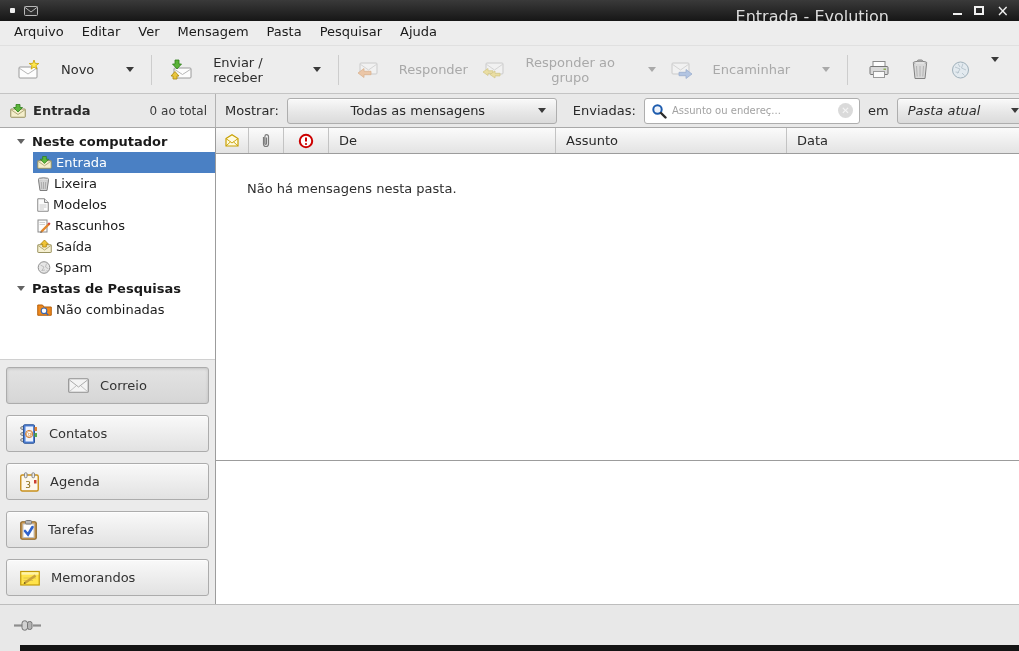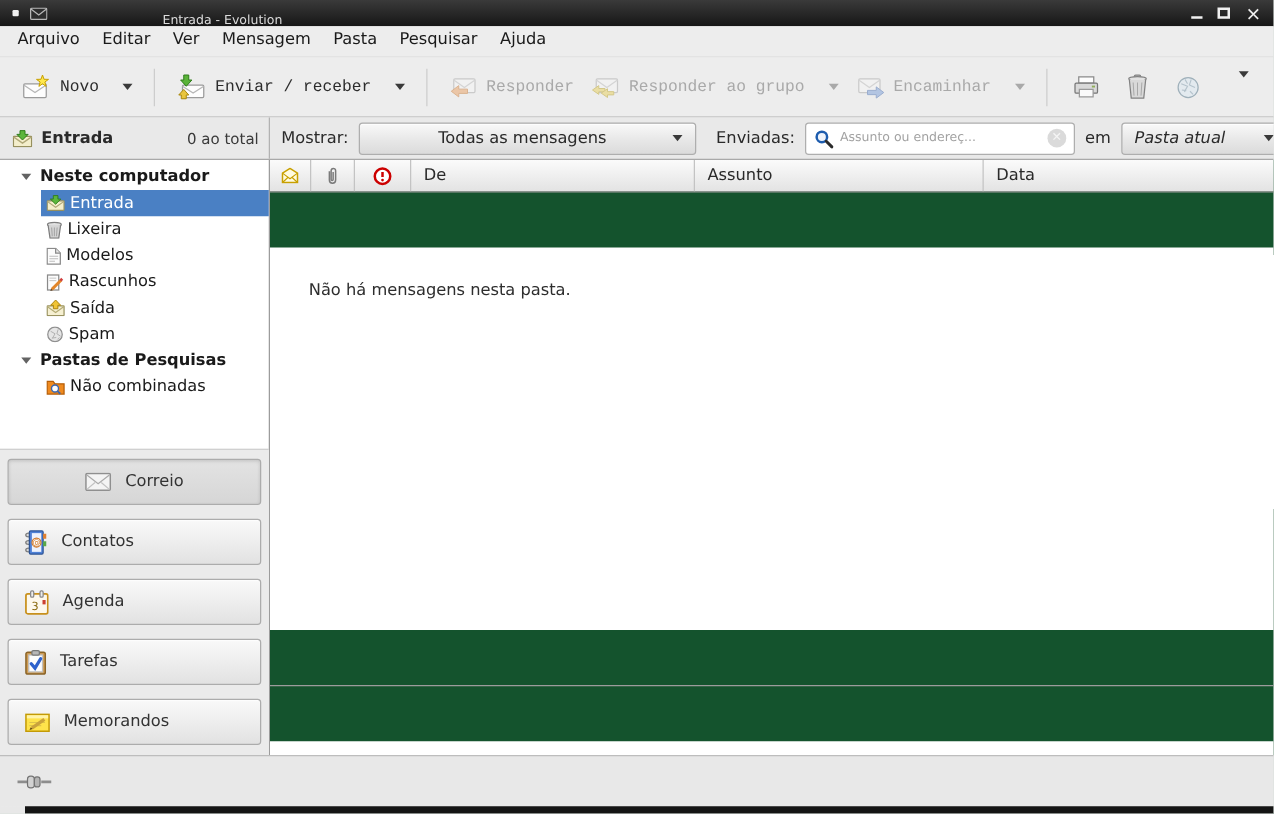--- a/index.html
+++ b/index.html
@@ -4,33 +4,33 @@
 <style>
   * { box-sizing: border-box; margin: 0; padding: 0; }
   html,body { width:1019px; height:651px; }
   body { font-family:"DejaVu Sans","Liberation Sans",sans-serif; font-size:13px; color:#2a2a2a; }
   .window { width:1019px; height:651px; display:flex; flex-direction:column; background:#ededed; overflow:hidden; }
 
   
   .titlebar { height:21px; flex:0 0 21px; background:linear-gradient(#3a3a3a,#161616); display:flex; align-items:center; color:#e6e6e6; }
   .tb-left { display:flex; align-items:center; gap:9px; padding-left:10px; width:130px; }
   .tb-dot { width:5px; height:5px; background:#f0f0f0; border-radius:1px; }
-  .tb-title { flex:1; text-align:left; font-size:10px; color:#dcdcdc;margin-top:12px; }
+  .tb-title { flex:1; text-align:right; font-size:16px; color:#dcdcdc;margin-top:12px; }
   .tb-controls { width:130px; display:flex; justify-content:flex-end; align-items:center; gap:12px; padding-right:10px; }
   .wc-min { width:9px; height:2px; background:#f0f0f0; margin-top:7px; }
   .wc-max { width:10px; height:9px; border:2px solid #f0f0f0; }
   .wc-close { font-size:15px; line-height:10px; color:#f0f0f0; }
 
   
   .menubar { height:25px; flex:0 0 25px; background:#ededed; border-bottom:1px solid #e0e0e0; display:flex; align-items:flex-start; padding-left:5px; color:#1a1a1a; }
   .menu-item { padding:3px 9px; }
 
   
   .toolbar { height:48px; flex:0 0 48px; background:#ededed; border-bottom:1px solid #c4c4c4; display:flex; align-items:center; padding:0 10px; color:#2c2c2c; }
-  .tbtn { display:flex; align-items:center; gap:7px; padding:6px 7px; border-radius:3px;font-family:Liberation Mono, monospace; }
+  .tbtn { display:flex; align-items:center; gap:20px; padding:6px 7px; border-radius:3px; }
   .tbtn.icon-only { padding:6px 9px; }
   .arr { width:0; height:0; border-left:4px solid transparent; border-right:4px solid transparent; border-top:5px solid #3a3a3a; }
   .arr.gray { border-top-color:#a9a9a9; }
   .arrgap { margin-left:12px; }
   .tsep { width:1px; height:30px; background:#cdcdcd; margin:0 10px; }
   .disabled-label { color:#a9a9a9;text-align:center; }
   .dim svg { opacity:.5; }
   .overflow { margin-left:auto; padding:6px 10px; }
 
   
@@ -57,21 +57,21 @@
   .tree { flex:1; padding-top:3px; color:#1a1a1a; }
   .trow { height:21px; display:flex; align-items:center; gap:4px; }
   .trow.group { font-weight:bold; padding-left:17px; gap:7px; }
   .tri { width:0; height:0; border-left:4px solid transparent; border-right:4px solid transparent; border-top:5px solid #636363; }
   .trow.child { padding-left:37px; }
   .trow.selected { background:linear-gradient(90deg,#ffffff 0 33px,#4a80c4 33px 100%); color:#ffffff; }
   .switcher { background:#ebebeb; border-top:1px solid #d0d0d0; padding:7px 6px 8px 6px; display:flex; flex-direction:column; gap:11px; }
   .sbtn { height:37px; border:1px solid #acacac; border-radius:3px; background:linear-gradient(#f9f9f9,#e2e2e2); box-shadow:inset 0 1px 0 rgba(255,255,255,.7); display:flex; align-items:center; gap:11px; padding:0 13px; color:#333; }
   .sbtn.active { background:linear-gradient(#e3e3e3,#d6d6d6); box-shadow:inset 0 1px 3px rgba(0,0,0,.14);justify-content:center; }
 
-  .main { flex:1; min-width:0; display:flex; flex-direction:column; background:#14532d;gap:44px; }
+  .main { flex:1; min-width:0; display:flex; flex-direction:column; background:#ef4444; }
   .lheader { height:26px; flex:0 0 26px; display:flex; background:linear-gradient(#fbfbfb,#e3e3e3); border-bottom:1px solid #9c9c9c; color:#2a2a2a; }
   .hcell { border-right:1px solid #c3c3c3; display:flex; align-items:center; padding:0 10px; }
   .hcell.icon { justify-content:center; padding:0; }
   .hc1 { width:33px; flex:0 0 33px; } .hc2 { width:35px; flex:0 0 35px; } .hc3 { width:45px; flex:0 0 45px; }
   .hc-de { width:227px; flex:0 0 227px; } .hc-assunto { width:231px; flex:0 0 231px; } .hc-data { flex:1; border-right:none; }
   .list { height:306px; flex:0 0 306px; position:relative; background:#fff; }
   .empty-text { position:absolute; left:31px; top:27px; color:#2e2e2e; }
   .hsplit { height:1px; flex:0 0 1px; background:#9c9c9c; }
   .preview { flex:1; background:#fff; }
 

